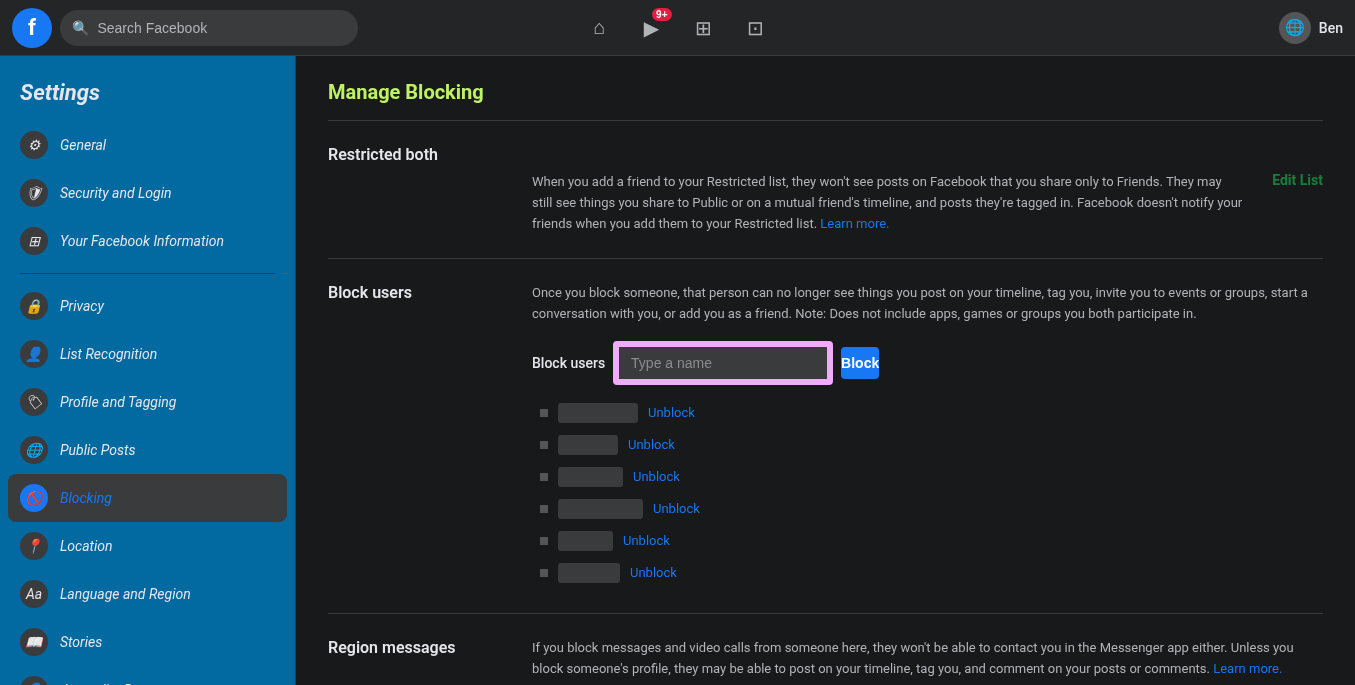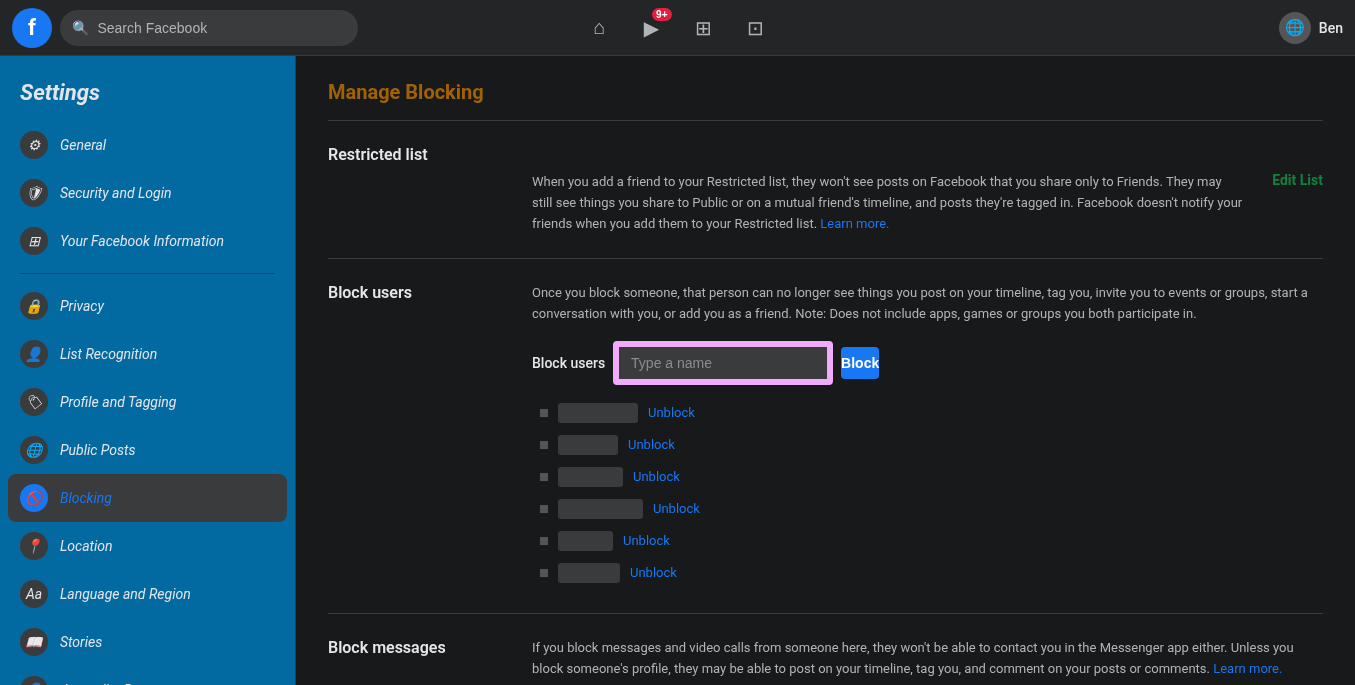--- a/index.html
+++ b/index.html
@@ -182,21 +182,21 @@
     
     .content {
       flex: 1;
       background: #18191a;
       overflow-y: auto;
       padding: 24px 32px;
     }
     .content h1 {
       font-size: 20px;
       font-weight: 700;
-      color: #a16207;
+      color: #bef264;
       margin-bottom: 16px;
     }
     .section {
       border-top: 1px solid #3a3b3c;
       padding: 24px 0;
       display: flex;
       gap: 24px;
     }
     .section-title {
       width: 180px;
@@ -387,21 +387,21 @@
     <div class="sidebar-item">
       <div class="sidebar-icon">👤</div>
       <span>Journalist Resources</span>
     </div>
   </aside>
 
   <main class="content">
     <h1>Manage Blocking</h1>
 
     <div class="section">
-      <div class="section-title">Restricted list</div>
+      <div class="section-title">Restricted both</div>
       <div class="section-body">
         <div class="section-top-row">
           <p class="section-desc">
             <span>When you add a friend to your Restricted list, they won't see posts on Facebook that you share only to Friends. They may still see things you share to Public or on a mutual friend's timeline, and posts they're tagged in. Facebook doesn't notify your friends when you add them to your Restricted list.</span>
             <a href="#" class="learn-more">Learn more.</a>
           </p>
           <span class="edit-list">Edit List</span>
         </div>
       </div>
     </div>
@@ -451,21 +451,21 @@
             <div class="blocked-bullet"></div>
             <div class="blocked-name-bar" style="width:62px;"></div>
             <a href="#" class="unblock-link">Unblock</a>
           </div>
 
         </div>
       </div>
     </div>
 
     <div class="section">
-      <div class="section-title">Block messages</div>
+      <div class="section-title">Region messages</div>
       <div class="section-body">
         <p class="section-desc">
           <span>If you block messages and video calls from someone here, they won't be able to contact you in the Messenger app either. Unless you block someone's profile, they may be able to post on your timeline, tag you, and comment on your posts or comments.</span>
           <a href="#" class="learn-more">Learn more.</a>
         </p>
       </div>
     </div>
 
   </main>
 </div>

